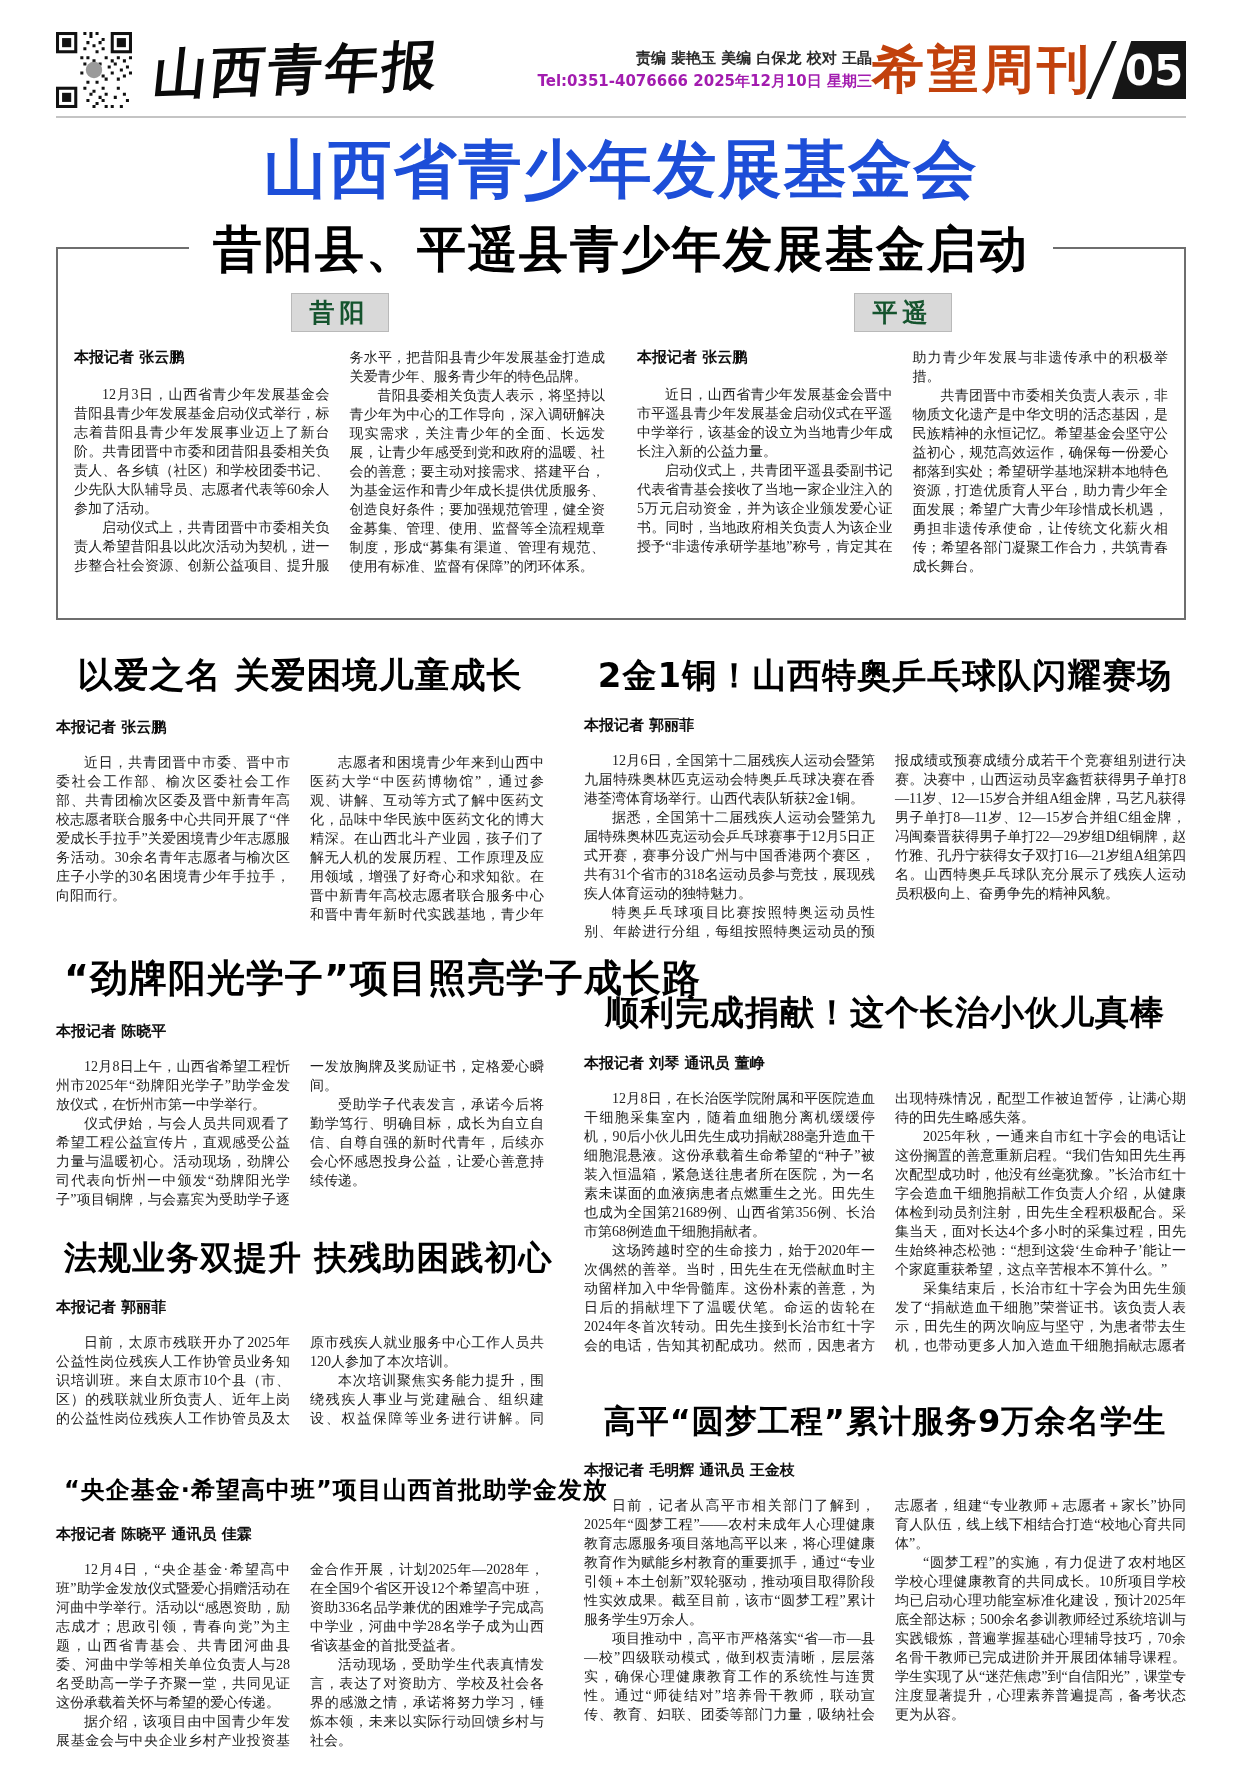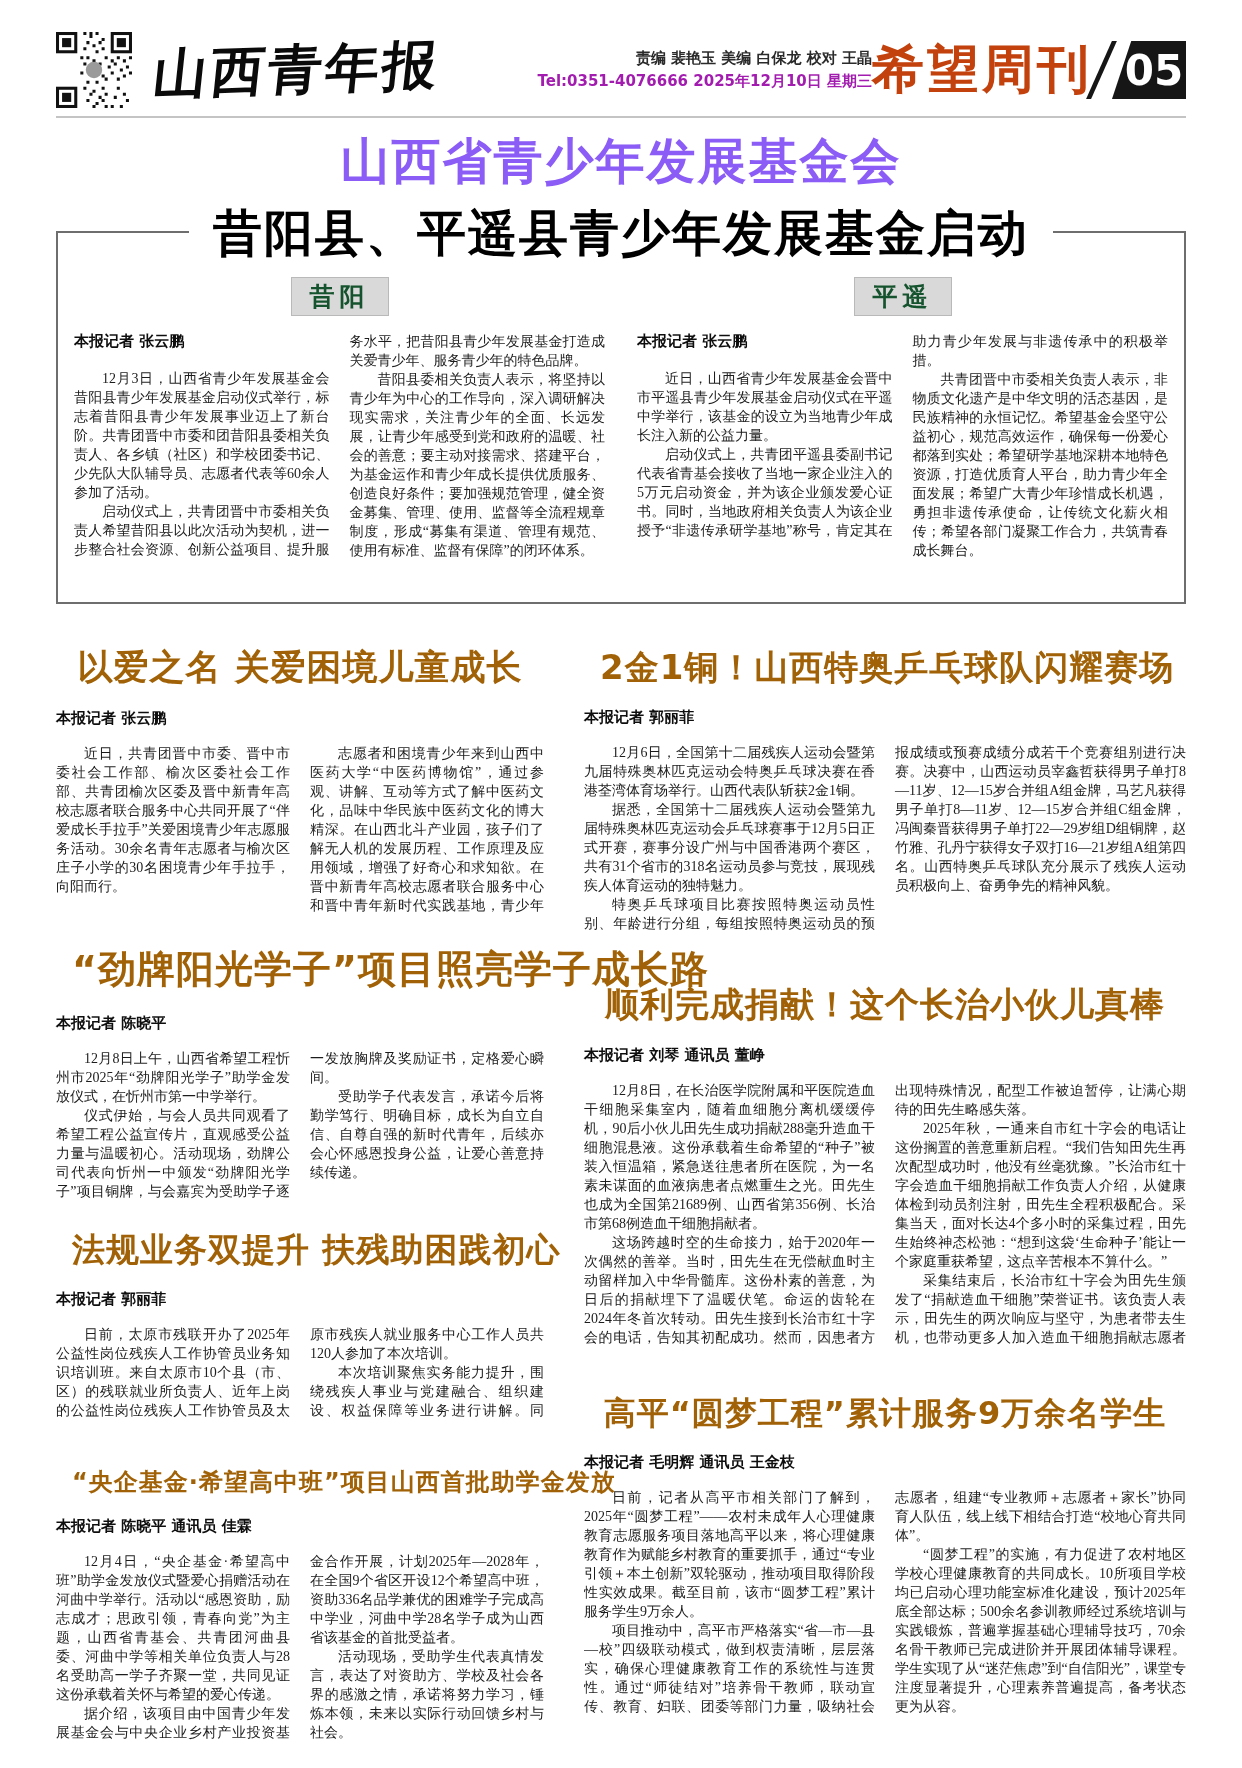--- a/index.html
+++ b/index.html
@@ -44,21 +44,21 @@
     clip-path: polygon(26% 0, 100% 0, 100% 100%, 0 100%);
     color:#fff; font-family:"DejaVu Sans","Liberation Sans",sans-serif;
     font-weight:800; font-size:42px;
     display:flex; align-items:center; justify-content:center; padding-left:10px;
   }
 
   
   .hl1 {
     margin:16px 0 16px; text-align:center;
     font-family:"DejaVu Sans","Liberation Sans",sans-serif;
-    font-size:49px; font-weight:900; color:#8b5cf6; letter-spacing:2px; line-height:1.15;
+    font-size:63px; font-weight:900; color:#1d4ed8; letter-spacing:2px; line-height:1.15;
   }
   .hl2row { text-align:center; position:relative; z-index:2; margin:2px 0 -32px; }
   .hl2 {
     display:inline-block; background:#fff; padding:0 24px;
     font-family:"DejaVu Sans","Liberation Sans",sans-serif;
     font-size:49px; font-weight:900; color:#000; letter-spacing:2px; line-height:1.15;
   }
 
   
   .top-box {
@@ -86,23 +86,23 @@
   }
   .cols2 p { margin:0; text-indent:2em; }
 
   
   .grid { display:flex; gap:40px; margin-top:26px; }
   .col-l { width:488px; flex:0 0 auto; }
   .col-r { flex:1 1 auto; min-width:0; }
 
   .art { margin-bottom:24px; }
   .art h2 {
-    margin:16px; text-align:center;
-    font-family:"DejaVu Sans","Liberation Sans",sans-serif;
-    font-weight:900; color:#a16207; letter-spacing:1px; line-height:1.25;
+    margin:8px; text-align:center;
+    font-family:"DejaVu Sans","Liberation Sans",sans-serif;
+    font-weight:900; color:#000000; letter-spacing:1px; line-height:1.25;
     white-space:nowrap;
   }
   .t35{font-size:35px;} .t34{font-size:34px;} .t33{font-size:33px;}
   .t32{font-size:32px;} .t29{font-size:38px;} .t24{font-size:24px; letter-spacing:0;}
   .art .byline { margin:20px 0 16px; }
 </style>
 </head>
 <body>
 
 <div class="page">

